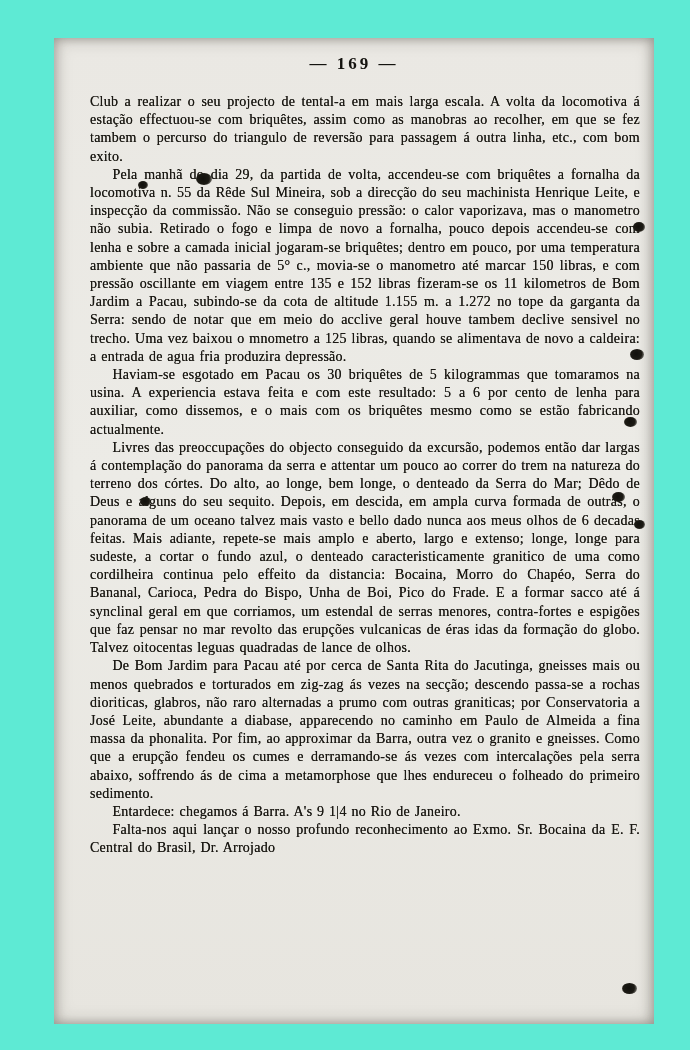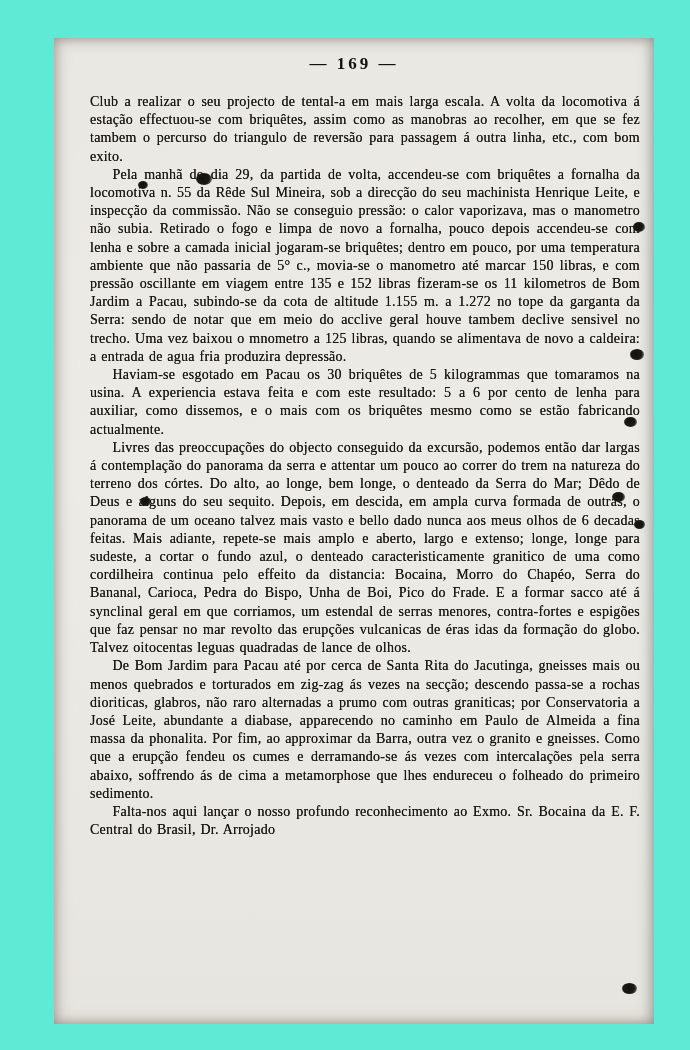--- a/index.html
+++ b/index.html
@@ -75,20 +75,21 @@
 
 <div class="scan">
   <div class="page">
     <div class="page-number">— 169 —</div>
     <div class="text-block">
       <p class="no-indent">Club a realizar o seu projecto de tental-a em mais larga escala. A volta da locomotiva á estação effectuou-se com briquêtes, assim como as manobras ao recolher, em que se fez tambem o percurso do triangulo de reversão para passagem á outra linha, etc., com bom exito.</p>
       <p>Pela manhã do dia 29, da partida de volta, accendeu-se com briquêtes a fornalha da locomotiva n. 55 da Rêde Sul Mineira, sob a direcção do seu machinista Henrique Leite, e inspecção da commissão. Não se conseguio pressão: o calor vaporizava, mas o manometro não subia. Retirado o fogo e limpa de novo a fornalha, pouco depois accendeu-se com lenha e sobre a camada inicial jogaram-se briquêtes; dentro em pouco, por uma temperatura ambiente que não passaria de 5° c., movia-se o manometro até marcar 150 libras, e com pressão oscillante em viagem entre 135 e 152 libras fizeram-se os 11 kilometros de Bom Jardim a Pacau, subindo-se da cota de altitude 1.155 m. a 1.272 no tope da garganta da Serra: sendo de notar que em meio do acclive geral houve tambem declive sensivel no trecho. Uma vez baixou o mnometro a 125 libras, quando se alimentava de novo a caldeira: a entrada de agua fria produzira depressão.</p>
       <p>Haviam-se esgotado em Pacau os 30 briquêtes de 5 kilogrammas que tomaramos na usina. A experiencia estava feita e com este resultado: 5 a 6 por cento de lenha para auxiliar, como dissemos, e o mais com os briquêtes mesmo como se estão fabricando actualmente.</p>
       <p>Livres das preoccupações do objecto conseguido da excursão, podemos então dar largas á contemplação do panorama da serra e attentar um pouco ao correr do trem na natureza do terreno dos córtes. Do alto, ao longe, bem longe, o denteado da Serra do Mar; Dêdo de Deus e alguns do seu sequito. Depois, em descida, em ampla curva formada de outras, o panorama de um oceano talvez mais vasto e bello dado nunca aos meus olhos de 6 decadas feitas. Mais adiante, repete-se mais amplo e aberto, largo e extenso; longe, longe para sudeste, a cortar o fundo azul, o denteado caracteristicamente granitico de uma como cordilheira continua pelo effeito da distancia: Bocaina, Morro do Chapéo, Serra do Bananal, Carioca, Pedra do Bispo, Unha de Boi, Pico do Frade. E a formar sacco até á synclinal geral em que corriamos, um estendal de serras menores, contra-fortes e espigões que faz pensar no mar revolto das erupções vulcanicas de éras idas da formação do globo. Talvez oitocentas leguas quadradas de lance de olhos.</p>
       <p>De Bom Jardim para Pacau até por cerca de Santa Rita do Jacutinga, gneisses mais ou menos quebrados e torturados em zig-zag ás vezes na secção; descendo passa-se a rochas dioriticas, glabros, não raro alternadas a prumo com outras graniticas; por Conservatoria a José Leite, abundante a diabase, apparecendo no caminho em Paulo de Almeida a fina massa da phonalita. Por fim, ao approximar da Barra, outra vez o granito e gneisses. Como que a erupção fendeu os cumes e derramando-se ás vezes com intercalações pela serra abaixo, soffrendo ás de cima a metamorphose que lhes endureceu o folheado do primeiro sedimento.</p>
+      <p>Entardece: chegamos á Barra. A's 9 1|4 no Rio de Janeiro.</p>
       <p>Falta-nos aqui lançar o nosso profundo reconhecimento ao Exmo. Sr. Bocaina da E. F. Central do Brasil, Dr. Arrojado</p>
     </div>
   </div>
   <div class="smudge s1"></div>
   <div class="smudge s2"></div>
   <div class="smudge s3"></div>
   <div class="smudge s4"></div>
   <div class="smudge s5"></div>
   <div class="smudge s6"></div>
   <div class="smudge s7"></div>

